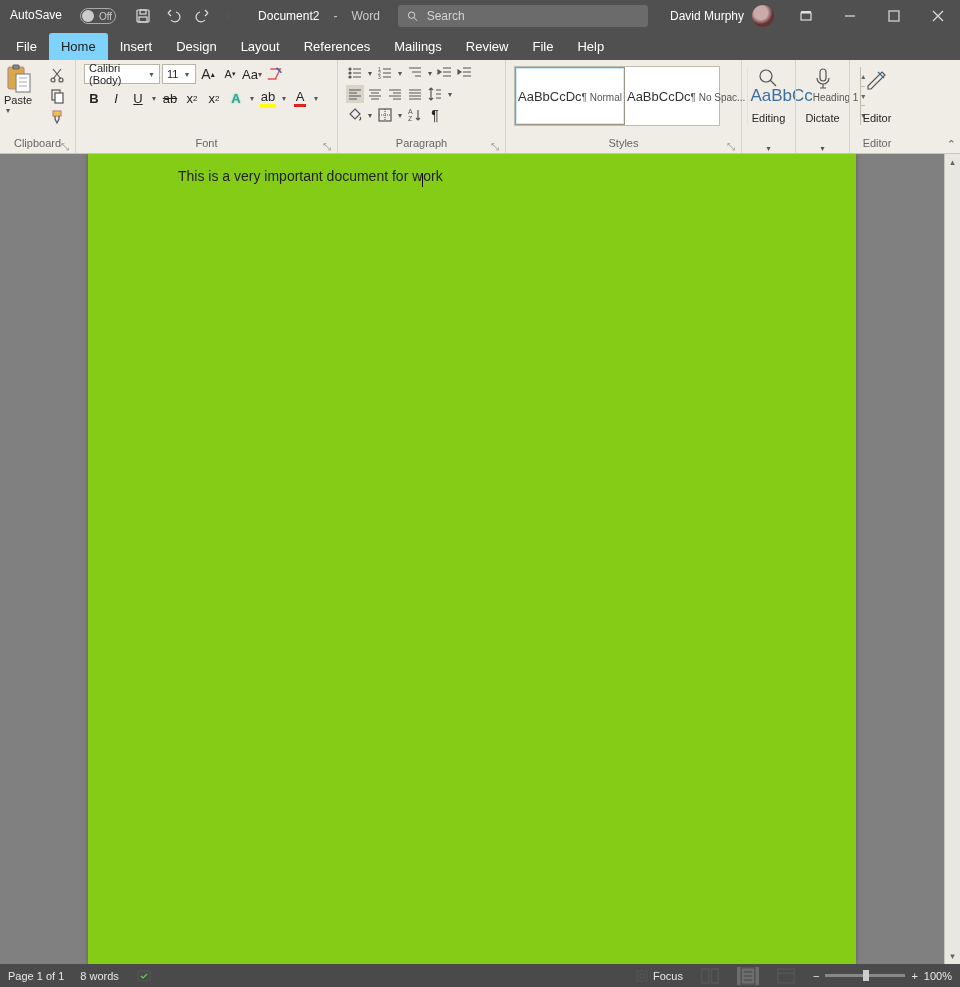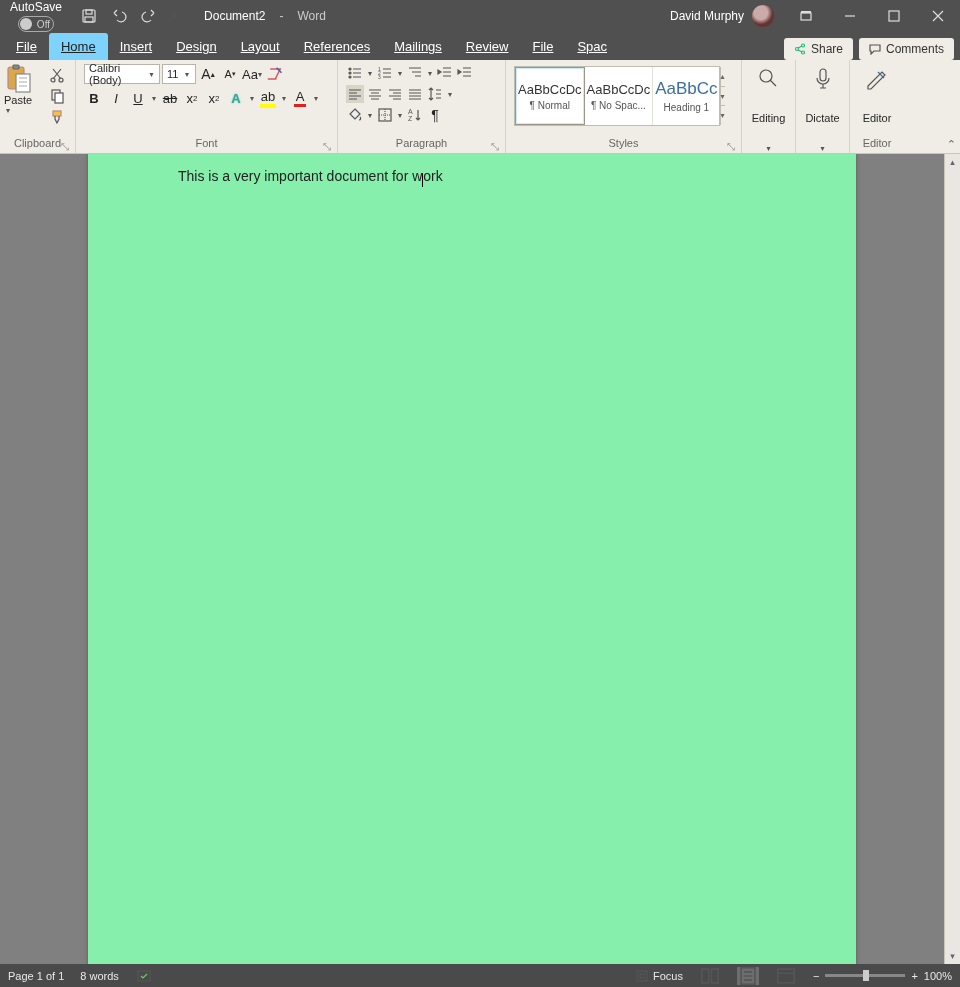--- a/index.html
+++ b/index.html
@@ -1,41 +1,41 @@
 <!DOCTYPE html>
 <html><head>
 <meta charset="utf-8">
 <style>
   * { box-sizing: border-box; margin: 0; padding: 0; font-family: "Segoe UI", Arial, sans-serif; }
   body { width: 960px; height: 987px; background: #808080; overflow: hidden; font-size: 12px; color: #262626; }
   
   
   .titlebar { height: 32px; background: #505050; display: flex; align-items: center; color: #fff; font-size: 12px; }
-  .autosave { display: flex; align-items: center; gap: 2px; padding: 0 10px; flex-direction: column; }
+  .autosave { display: flex; align-items: flex-start; gap: 18px; padding: 0 10px; }
   .autosave-toggle { width: 36px; height: 16px; border: 1px solid #aaa; border-radius: 10px; display: flex; align-items: center; position: relative; background: #505050; }
   .autosave-toggle .knob { width: 12px; height: 12px; border-radius: 50%; background: #ccc; position: absolute; left: 1px; }
   .autosave-toggle .off { font-size: 10px; margin-left: auto; margin-right: 3px; color: #ccc; }
   .qat { display: flex; align-items: center; gap: 12px; padding: 0 8px; }
   .qat svg { width: 16px; height: 16px; }
   .title-center { flex: 0 0 auto; padding: 0 18px; white-space: nowrap; display:flex; align-items:center; gap:14px;}
   .title-doc { font-weight: 400; }
   .title-app { color: #ccc; }
   .searchbox { flex: 0 0 250px; height: 22px; background: #6b6b6b; border-radius: 3px; display: flex; align-items: center; padding: 0 8px; gap:8px;}
   .searchbox input { background: transparent; border: none; color: #fff; font-size: 12px; outline: none; width: 100%; }
   .searchbox input::placeholder { color: #d4d4d4; }
   .title-spacer { flex: 1; }
   .user { display: flex; align-items: center; gap: 8px; padding: 0 10px; }
   .avatar { width: 22px; height: 22px; border-radius: 50%; background: radial-gradient(circle at 40% 35%, #caa 0 35%, #633 60%); }
   .winbtns { display: flex; }
   .winbtn { width: 44px; height: 32px; display: flex; align-items: center; justify-content: center; color:#fff;}
   .winbtn svg { width: 12px; height: 12px; }
 
   
   .tabsbar { height: 28px; background: #505050; display: flex; align-items: flex-end; padding: 0 0 0 4px; color:#fff;}
-  .tab { padding: 6px 12px 6px; font-size: 13px; cursor: pointer; position:relative;text-decoration:underline;}
+  .tab { padding: 6px 12px 6px; font-size: 13px; cursor: pointer; position:relative;}
   .tab.file {  }
   .tab.active { background:#7dd3fc; color:#222; border-radius:3px 3px 0 0;}
   .tabs-right { margin-left: auto; display: flex; gap: 6px; padding-right: 6px; align-items:center;}
   .tabs-right .rbtn { background:#f0ede6; color:#333; height:22px; border-radius:3px; padding:0 10px; display:flex; align-items:center; gap:5px; font-size:12px;}
 
   
   .ribbon { height: 94px; background: #f0ede6; border-bottom: 1px solid #c9c5bb; display: flex; position:relative;}
   .group { border-right: 1px solid #d6d2c8; display:flex; flex-direction:column; padding:2px 4px 0; position:relative;}
   .group-body { flex:1; display:flex; align-items:flex-start; }
   .group-label { height:16px; font-size:11px; color:#666; text-align:center; position:relative;}
@@ -52,42 +52,42 @@
   .clip-side { display:flex; flex-direction:column; gap:3px; padding:4px 2px 0 4px;}
 
   
   .fontname { width:76px; height:20px; border:1px solid #b8b4a8; background:#fff; font-size:11px; padding:0 4px; display:flex; align-items:center; justify-content:space-between;}
   .fontsize { width:34px; height:20px; border:1px solid #b8b4a8; background:#fff; font-size:11px; padding:0 4px; display:flex; align-items:center; justify-content:space-between;}
   .fmt { width:20px; height:20px; display:flex; align-items:center; justify-content:center; font-size:13px;}
 
   
   .gallery { width:206px; height:60px; border:1px solid #c0bcaf; background:#fff; display:flex; margin-top:2px;}
   .gallery-items { flex:1; display:flex;}
-  .gi { flex:1; border-right:1px solid #e4e1d8; display:flex; flex-direction:column; align-items:center; justify-content:center; padding:2px;}
+  .gi { flex:1; border-right:1px solid #e4e1d8; display:flex; align-items:center; justify-content:center; padding:2px;}
   .gi:last-child{border-right:none;}
   .gi.sel { border:1px solid #9a9688; box-shadow: inset 0 0 0 1px #cdeafc;}
   .gi .samp { font-size:13px; color:#333;}
   .gi .samp.h1 { font-size:17px; color:#3b6fa0;}
   .gi .name { font-size:10px; color:#555; margin-top:3px; white-space:nowrap; overflow:hidden; max-width:60px;}
   .gallery-scroll{ width:14px; display:flex; flex-direction:column; border-left:1px solid #c0bcaf;}
   .gallery-scroll div{ flex:1; display:flex; align-items:center; justify-content:center; font-size:8px; color:#666; border-bottom:1px solid #c0bcaf;}
   .gallery-scroll div:last-child{border-bottom:none;}
 
   .bigbtn { display:flex; flex-direction:column; align-items:center; width:48px; padding-top:4px; gap:20px;}
   .bigbtn svg{width:26px;height:26px;}
   .bigbtn .lbl{font-size:11px;}
 
   .collapse { position:absolute; right:4px; bottom:2px; font-size:11px; color:#666;}
 
   
   .docarea { position:absolute; top:154px; left:0; right:0; bottom:23px; background:#808080; overflow:hidden;}
   .vscroll { position:absolute; right:0; top:0; bottom:0; width:16px; background:#e9e7e1; border-left:1px solid #c9c5bb;}
   .vscroll .up,.vscroll .dn{height:16px; display:flex; align-items:center; justify-content:center; font-size:9px; color:#666;}
   .vscroll .dn{position:absolute; bottom:0; left:0; right:0;}
-  .page { position:absolute; left:88px; top:0; width:768px; height:100%; background:#86efac; box-shadow:0 0 4px rgba(0,0,0,.3); padding:14px 90px;}
+  .page { position:absolute; left:88px; top:0; width:768px; height:100%; background:#84cc16; box-shadow:0 0 4px rgba(0,0,0,.3); padding:14px 90px;}
   .doc-text { font-family: Calibri, Arial, sans-serif; font-size:14px; color:#222; }
   .cursor { display:inline-block; width:0; border-left:1px solid #000; height:14px; vertical-align:text-bottom; margin:0 0 -2px;}
 
   
   .status { position:absolute; bottom:0; left:0; right:0; height:23px; background:#4a4a4a; color:#e8e8e8; display:flex; align-items:center; font-size:11px; padding:0 8px; gap:16px;}
   .status .spacer{flex:1;}
   .status .vbtn { width:22px; height:18px; display:flex; align-items:center; justify-content:center;}
   .status .vbtn.active{background:#6d6d6d;}
   .zoom { display:flex; align-items:center; gap:6px;}
   .zoom .track{ width:80px; height:3px; background:#888; position:relative;}
@@ -124,20 +124,27 @@
         <svg viewBox="0 0 16 16">
           <path d="M5 4a5 5 0 1 0 5 8M13 5l-3-3M13 5l-3 3"></path>
         </svg>
       </span>
     <span class="dd">▾</span>
   </div>
   <div class="title-center">
     <span class="title-doc">Document2</span>
     <span class="title-app"> - </span>
     <span class="title-app">Word</span>
+  </div>
+  <div class="searchbox">
+    <svg viewBox="0 0 16 16" width="14" height="14">
+        <circle cx="7" cy="7" r="4"></circle>
+        <path d="M10 10l4 4"></path>
+      </svg>
+    <input placeholder="Search" style="">
   </div>
   <div class="title-spacer"></div>
   <div class="user">
     <span>David Murphy</span>
     <span class="avatar"></span>
   </div>
   <div class="winbtn">
       <svg viewBox="0 0 12 12">
         <rect x="1" y="3" width="10" height="7"></rect>
         <rect x="1" y="1" width="10" height="2" fill="#ddd" stroke="none"></rect>
@@ -165,38 +172,21 @@
 <div class="tabsbar">
   <div class="tab file">File</div>
   <div class="tab active">Home</div>
   <div class="tab">Insert</div>
   <div class="tab">Design</div>
   <div class="tab">Layout</div>
   <div class="tab">References</div>
   <div class="tab">Mailings</div>
   <div class="tab">Review</div>
   <div class="tab">File</div>
-  <div class="tab">Spac</div>
-  <div class="tabs-right">
-    <div class="rbtn">
-      <svg width="12" height="12" viewBox="0 0 12 12">
-          <path d="M8 3L4 5M4 7l4 2" stroke="#2b7"></path>
-          <circle cx="9" cy="2.5" r="1.5" stroke="#2b7"></circle>
-          <circle cx="3" cy="6" r="1.5" stroke="#2b7"></circle>
-          <circle cx="9" cy="9.5" r="1.5" stroke="#2b7"></circle>
-        </svg>
-      <span>Share</span>
-    </div>
-    <div class="rbtn">
-      <svg width="12" height="12" viewBox="0 0 12 12">
-          <path d="M1 2h10v6H5l-3 3V8H1z"></path>
-        </svg>
-      <span>Comments</span>
-    </div>
-  </div>
+  <div class="tab">Help</div>
 </div>
 
 <div class="ribbon">
 
   <div class="group" style="width:76px">
     <div class="group-body">
       <div class="paste">
         <svg viewBox="0 0 28 30">
             <rect x="4" y="3" width="16" height="22" rx="2" fill="#d8a84a" stroke="#b88"></rect>
             <rect x="9" y="1" width="6" height="4" rx="1" fill="#888" stroke="#666"></rect>

